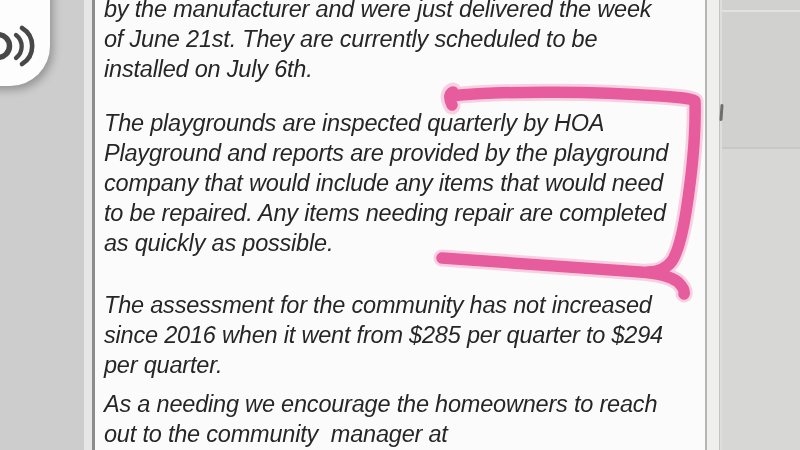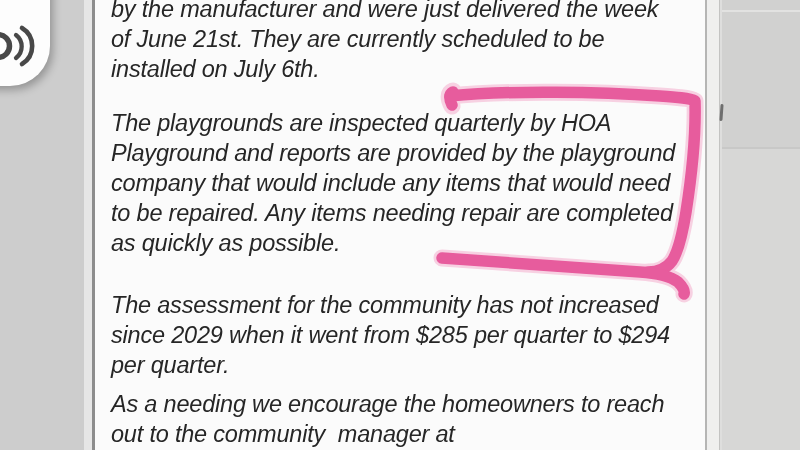--- a/index.html
+++ b/index.html
@@ -16,21 +16,20 @@
     position:absolute;left:95px;top:0;width:610px;height:450px;
     background:#fbfbfb;
   }
   .textcol{
     position:absolute;left:9px;top:0;right:0;
     color:#262626;
     font-style:italic;
     font-size:23.5px;
     line-height:30px;
     letter-spacing:-0.2px;
-    margin-left:7px;
   }
   .para{white-space:pre;margin:0;}
   .para-1{margin:-6px 0 24px;}
   .para-2{margin:0 0 32px;}
   .para-3{margin:0 0 9px;}
   .para-4{margin:0;}
   
   .card-border-right{position:absolute;left:705px;top:0;width:2px;height:450px;background:#b5b5b4;}
   .gutter-right-strip{position:absolute;left:707px;top:0;width:12px;height:450px;background:#efefee;}
   .gutter-right-line{position:absolute;left:719px;top:0;width:1px;height:450px;background:#c3c3c2;}
@@ -65,21 +64,21 @@
     <div class="textcol">
       <p class="para para-1">by the manufacturer and were just delivered the week
 of June 21st. They are currently scheduled to be
 installed on July 6th.</p>
       <p class="para para-2">The playgrounds are inspected quarterly by HOA
 Playground and reports are provided by the playground
 company that would include any items that would need
 to be repaired. Any items needing repair are completed
 as quickly as possible.</p>
       <p class="para para-3">The assessment for the community has not increased
-since 2029 when it went from $285 per quarter to $294
+since 2016 when it went from $285 per quarter to $294
 per quarter.</p>
       <p class="para para-4">As a needing we encourage the homeowners to reach
 out to the community  manager at</p>
     </div>
   </div>
 
   <div class="card-border-right"></div>
   <div class="gutter-right-strip"></div>
   <div class="gutter-right-line"></div>
   <div class="panel-right">

